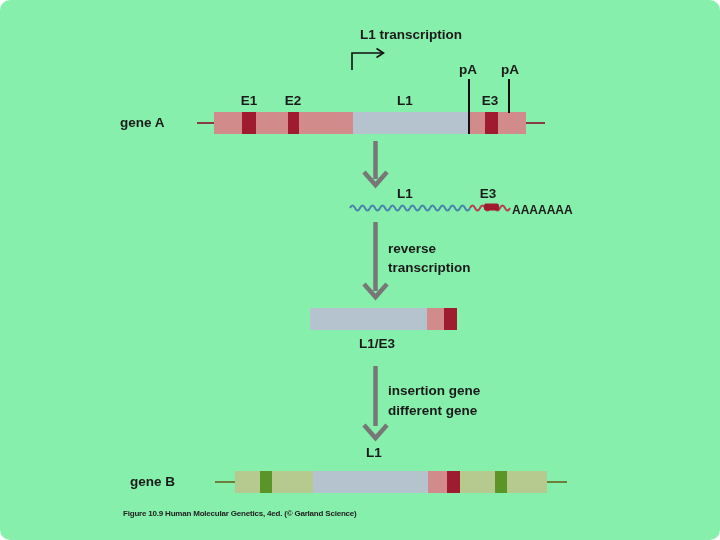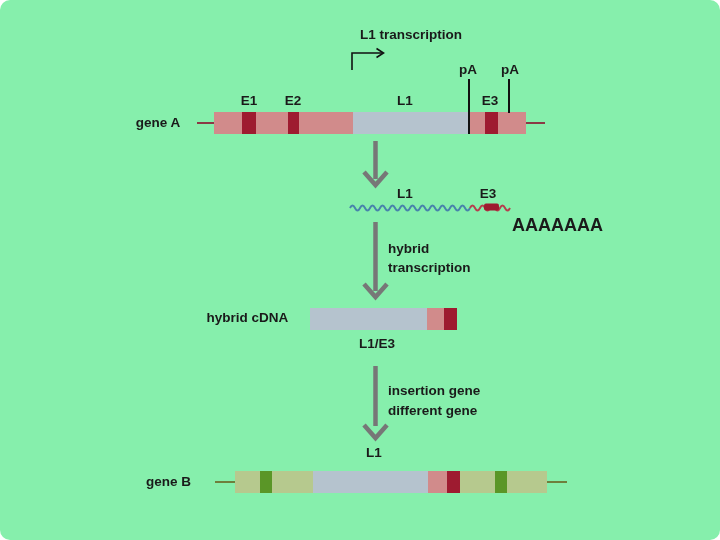--- a/index.html
+++ b/index.html
@@ -2,21 +2,21 @@
 <html><head>
 <meta charset="utf-8">
 <style>
   html,body{margin:0;padding:0;background:#fff;}
   #canvas{
     position:relative;width:720px;height:540px;background:#86efac;overflow:hidden;
     font-family:"Liberation Sans",sans-serif;font-weight:bold;color:#1a1a1a;border-radius:10px;
   }
   .lbl{position:absolute;font-size:13.5px;line-height:1.1;white-space:nowrap;}
   .ctr{transform:translateX(-50%);}
-  .rt{text-align:center;}
+  .rt{text-align:left;}
   .bar{position:absolute;height:22px;}
   .seg{position:absolute;top:0;height:22px;}
   .hline{position:absolute;height:2px;}
   .vline{position:absolute;width:2px;background:#111;}
   svg{position:absolute;left:0;top:0;}
   .caption{position:absolute;font-size:8px;letter-spacing:-0.2px;color:#222;white-space:nowrap;}
 </style>
 </head>
 <body>
 
@@ -38,26 +38,25 @@
     <div class="seg" style="left:74px;width:11px;background:#9e1b30;"></div>
     <div class="seg" style="left:139px;width:116px;background:#b5c3ce;"></div>
     <div class="seg" style="left:271px;width:13px;background:#9e1b30;"></div>
   </div>
   <div class="hline" style="left:526px;top:122px;width:19px;background:#8a3a45;"></div>
   <div class="vline" style="left:468px;top:79px;height:55px;"></div>
   <div class="vline" style="left:508px;top:79px;height:34px;"></div>
 
   <div class="lbl ctr" style="left:405px;top:187px;">L1</div>
   <div class="lbl ctr" style="left:488px;top:187px;">E3</div>
-  <div class="lbl" style="left:512px;top:216px;font-size:18px;">AAAAAAA</div>
+  <div class="lbl" style="left:512px;top:204px;font-size:12px;">AAAAAAA</div>
 
-  <div class="lbl" style="left:388px;top:242px;">hybrid</div>
+  <div class="lbl" style="left:388px;top:242px;">reverse</div>
   <div class="lbl" style="left:388px;top:261px;">transcription</div>
 
-  <div class="lbl rt" style="left:190px;top:311px;width:115px;">hybrid cDNA</div>
   <div class="bar" style="left:310px;top:308px;width:147px;background:#b5c3ce;">
     <div class="seg" style="left:117px;width:17px;background:#d18b8b;"></div>
     <div class="seg" style="left:134px;width:13px;background:#9e1b30;"></div>
   </div>
   <div class="lbl ctr" style="left:377px;top:337px;">L1/E3</div>
 
   <div class="lbl" style="left:388px;top:384px;">insertion gene</div>
   <div class="lbl" style="left:388px;top:404px;">different gene</div>
 
   <div class="lbl ctr" style="left:374px;top:446px;">L1</div>
@@ -65,20 +64,21 @@
   <div class="hline" style="left:215px;top:481px;width:20px;background:#6e7f3c;"></div>
   <div class="bar" style="left:235px;top:471px;width:312px;background:#b6c98e;">
     <div class="seg" style="left:25px;width:12px;background:#5a9627;"></div>
     <div class="seg" style="left:78px;width:115px;background:#b5c3ce;"></div>
     <div class="seg" style="left:193px;width:19px;background:#d18b8b;"></div>
     <div class="seg" style="left:212px;width:13px;background:#9e1b30;"></div>
     <div class="seg" style="left:260px;width:12px;background:#5a9627;"></div>
   </div>
   <div class="hline" style="left:547px;top:481px;width:20px;background:#6e7f3c;"></div>
 
+  <div class="caption" style="left:123px;top:509px;">Figure 10.9 Human Molecular Genetics, 4ed. (© Garland Science)</div>
 
   <svg width="720" height="540" viewBox="0 0 720 540">
 
     <polyline points="352,70 352,53 382,53" fill="none" stroke="#111" stroke-width="1.6"></polyline>
     <polyline points="376.5,48.5 383.5,53 376.5,57.5" fill="none" stroke="#111" stroke-width="1.6"></polyline>
 
     <line x1="375.5" y1="141" x2="375.5" y2="179" stroke="#777" stroke-width="4.5"></line>
     <polyline points="364,172 375.5,185 387,172" fill="none" stroke="#777" stroke-width="4.5"></polyline>
 
     <line x1="375.5" y1="222" x2="375.5" y2="291" stroke="#777" stroke-width="4.5"></line>

